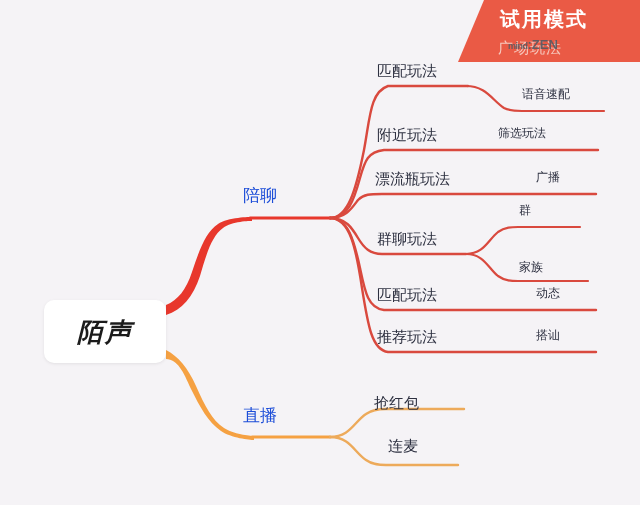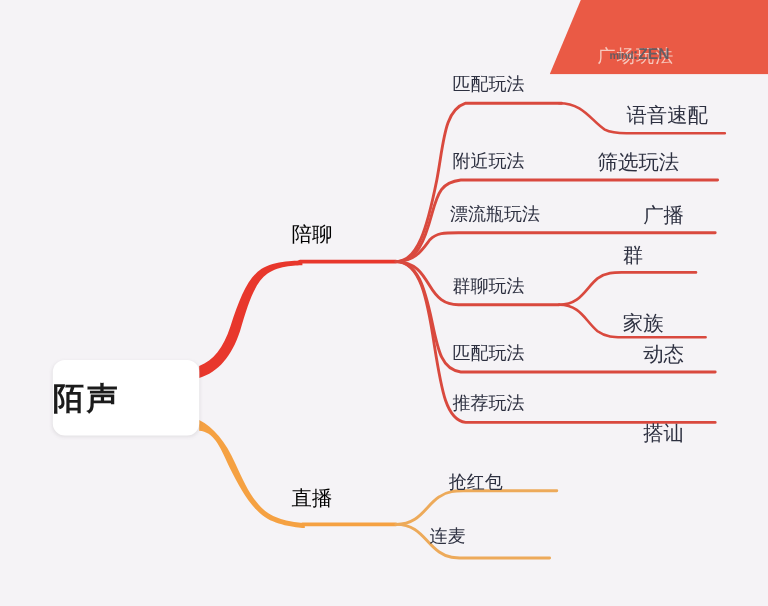--- a/index.html
+++ b/index.html
@@ -34,48 +34,50 @@
     position: absolute;
     left: 44px;
     top: 300px;
     width: 122px;
     height: 63px;
     background: #ffffff;
     border-radius: 10px;
     box-shadow: 0 1px 3px rgba(110,100,110,0.13);
     display: flex;
     align-items: center;
+    justify-content: center;
     z-index: 6;
+    font-style: italic;
   }
   .root-node .root-label {
     font-size: 26px;
     font-weight: bold;
     color: #1b1b1b;
     letter-spacing: 2px;
     line-height: 1;
   }
 
   
   .node {
     position: absolute;
     white-space: nowrap;
     line-height: 1;
     z-index: 5;
     text-align: right;
   }
   .node-l2 {
     font-size: 17px;
-    color: #000000;
+    color: #1d4ed8;
   }
   .node-l3 {
     font-size: 15px;
     color: #2d3040;
   }
   .node-l4 {
-    font-size: 17px;
+    font-size: 12px;
     color: #2d3040;
   }
 
   
   .banner {
     position: absolute;
     right: 0;
     top: 0;
     width: 182px;
     height: 62px;
@@ -227,31 +229,32 @@
   </div>
 
   <div class="node node-l4" style="left:519px; top:261px;">
     <span>家族</span>
   </div>
 
   <div class="node node-l4" style="left:536px; top:287px;">
     <span>动态</span>
   </div>
 
-  <div class="node node-l4" style="left:536px; top:329px;margin-top:24px;">
+  <div class="node node-l4" style="left:536px; top:329px;">
     <span>搭讪</span>
   </div>
 
   <div class="node node-l3" style="left:374px; top:395px;">
     <span>抢红包</span>
   </div>
 
-  <div class="node node-l3" style="left:358px; top:440px;">
+  <div class="node node-l3" style="left:388px; top:440px;font-family:Liberation Mono, monospace;">
     <span>连麦</span>
   </div>
 
   <div class="banner" style="background: rgb(234, 90, 69);">
+    <span class="banner-title">试用模式</span>
     <span class="banner-sub">广场玩法</span>
   </div>
 
   <div class="watermark"><span class="wm-small">mind</span><span>:ZEN</span></div>
 
 </div>
 
 </body></html>

